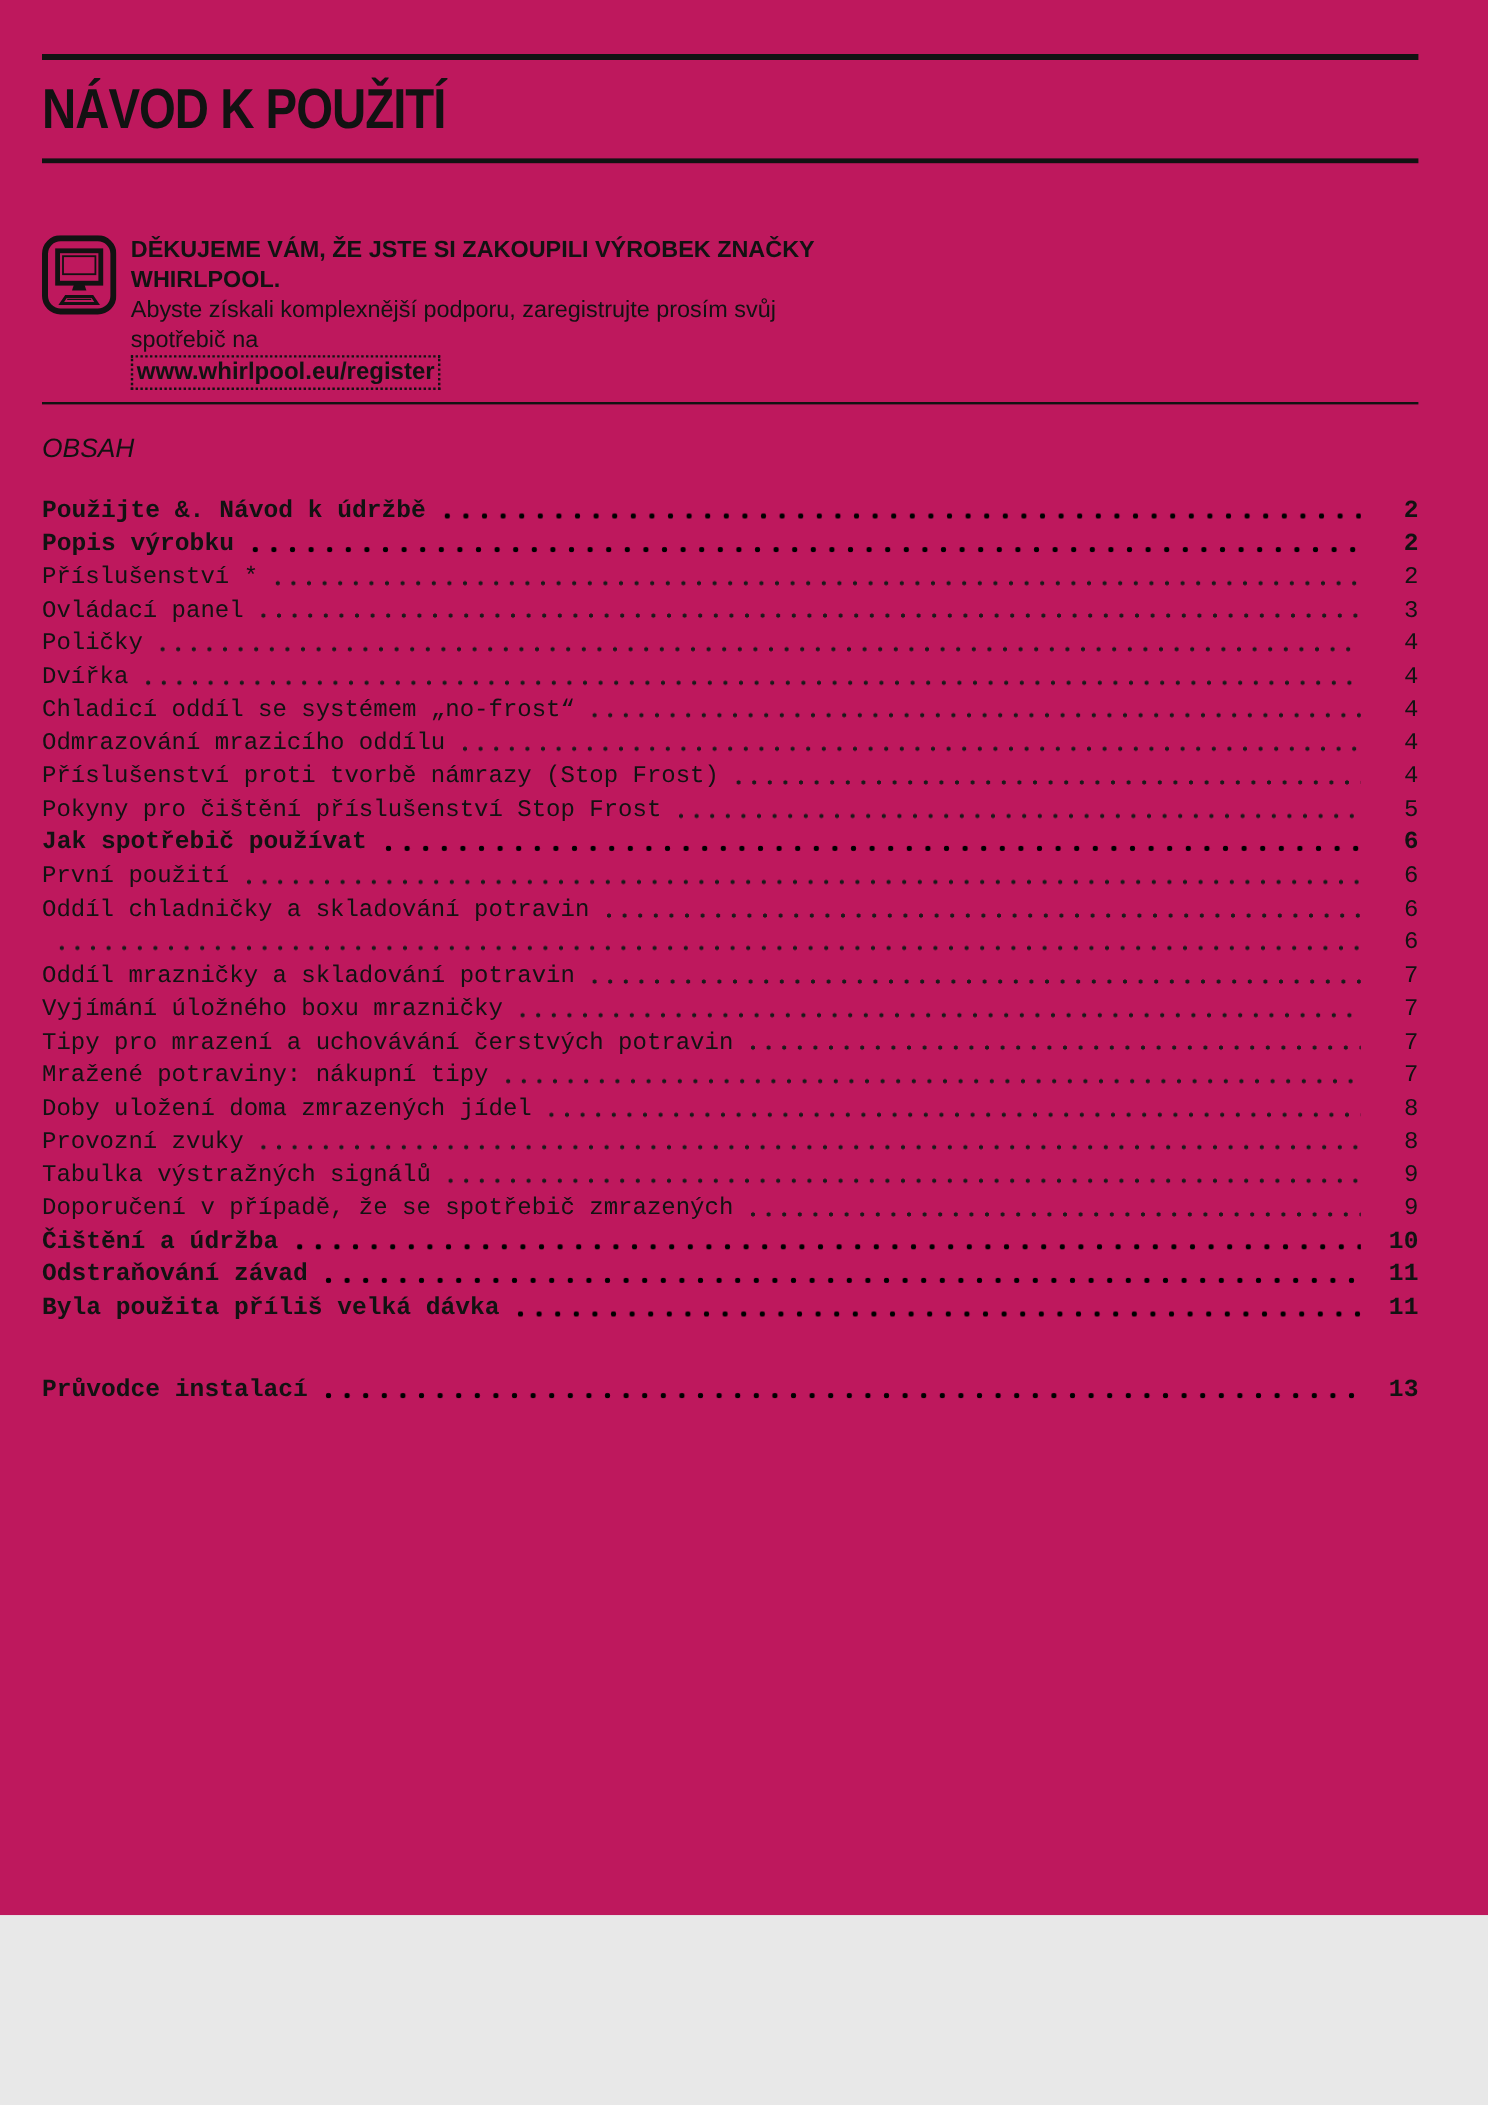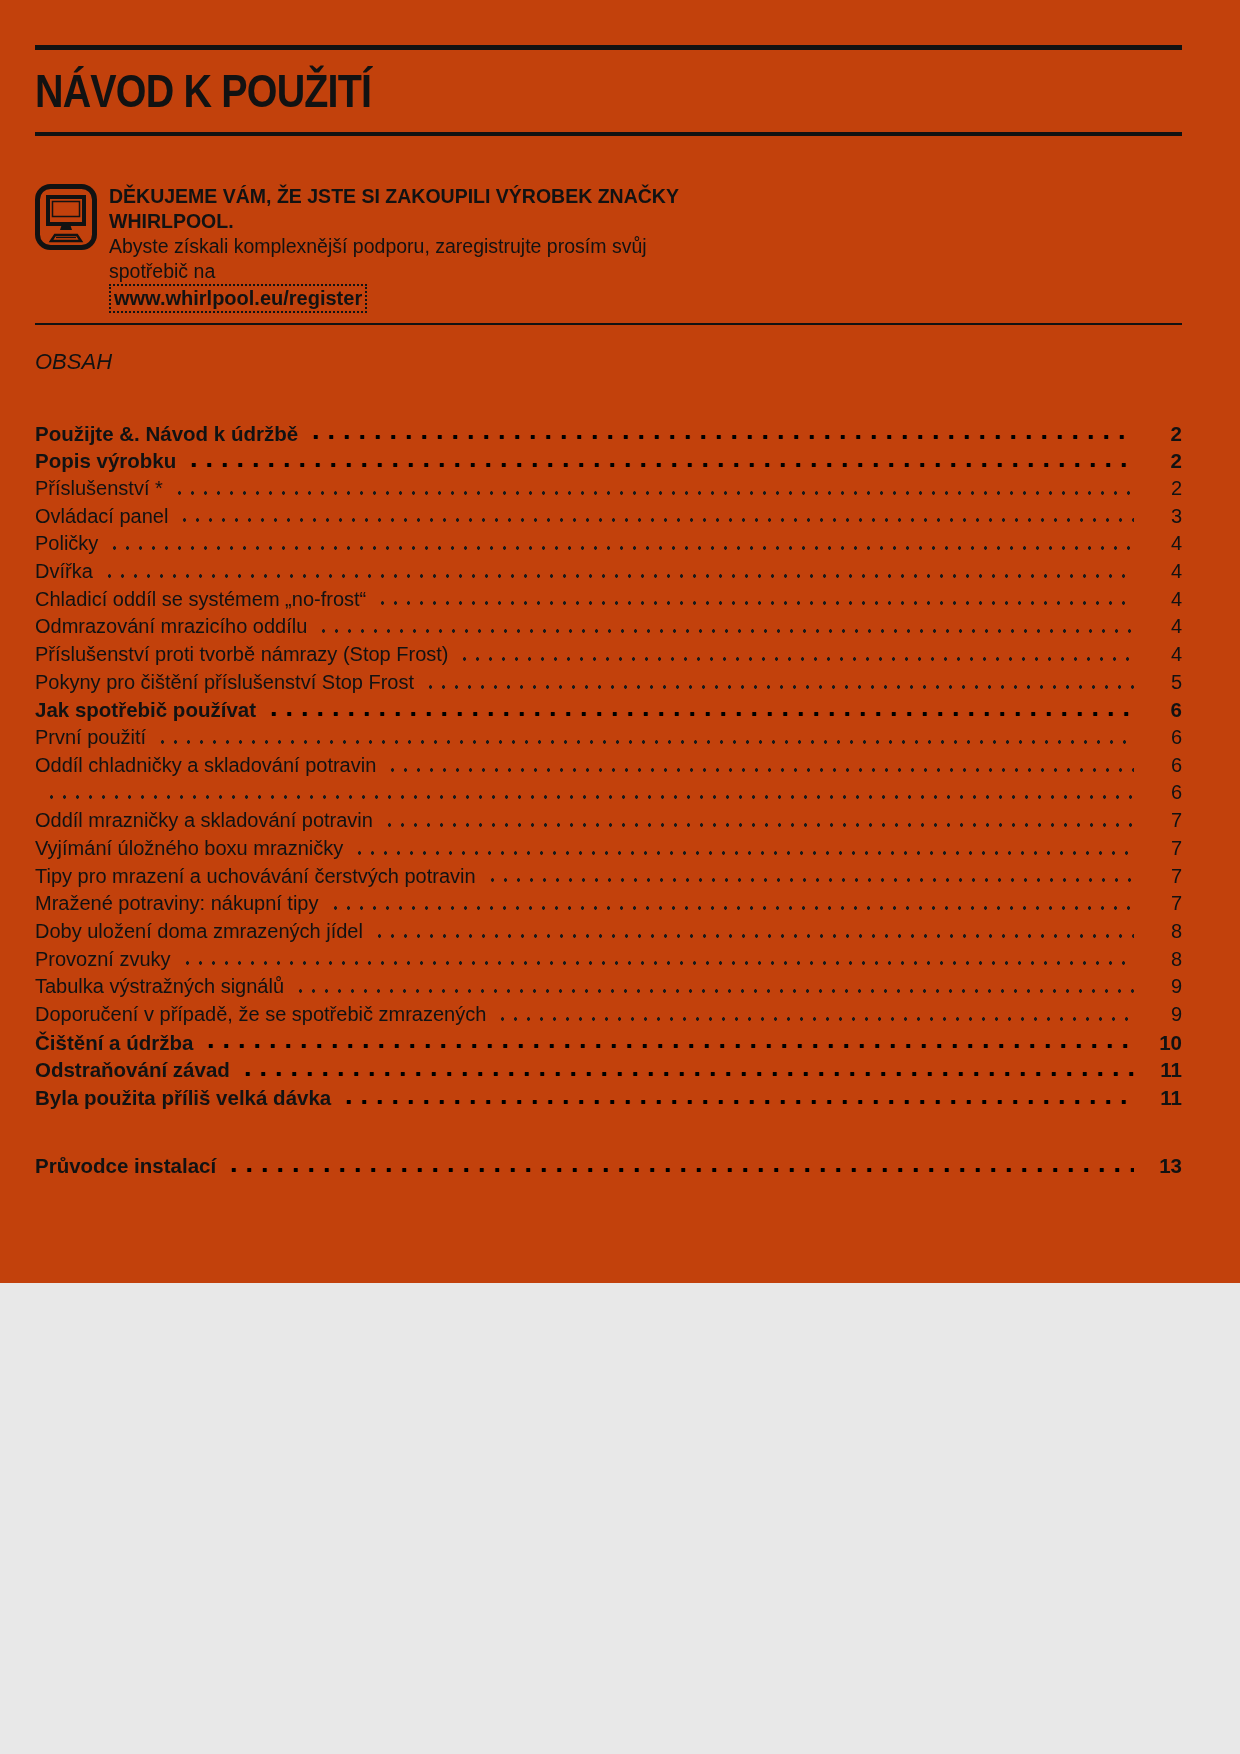--- a/index.html
+++ b/index.html
@@ -1,47 +1,47 @@
 <!DOCTYPE html>
 <html><head>
 <meta charset="utf-8">
 <style>
   html,body{margin:0;padding:0;background:#e8e8e8;}
   .page{
     position:relative;
-    width:1240px;height:1283px;
-    background:#c2410c;
+    width:1240px;height:1596px;
+    background:#be185d;
     font-family:"Liberation Sans","DejaVu Sans",sans-serif;
     color:#121212;
     overflow:hidden;
     margin:0 auto;
   }
   .content{padding:0 58px 0 35px;}
   .rule{background:#121212;border:none;}
   .rule.top{height:5px;margin-top:45px;}
   .rule.under-title{height:4px;}
   .rule.thin{height:2px;margin-top:10px;}
   .doc-title{
     font-size:47px;font-weight:bold;letter-spacing:-1px;
     line-height:60px;margin:11px 0 11px 0;
     transform:scaleX(.84);transform-origin:left center;
     white-space:nowrap;
   }
-  .intro{display:flex;gap:12px;margin-top:48px;}
+  .intro{display:flex;gap:12px;margin-top:60px;}
   .intro-icon{flex:0 0 auto;width:62px;}
   .intro-text{width:578px;font-size:19.5px;line-height:24.5px;}
   .intro-heading{font-weight:bold;margin:0 0 1px 0;}
   .intro-body{margin:0;}
   .register-link{
     display:inline-block;
     font-weight:bold;font-size:20px;color:#121212;text-decoration:none;
     border:2px dotted #121212;padding:0 3px;margin-top:1px;
   }
   .obsah{font-style:italic;font-size:22px;margin-top:24px;}
-  .toc{margin-top:45px;}
+  .toc{margin-top:26px;font-family:Liberation Mono, monospace;}
   .toc-row{
     display:flex;align-items:baseline;
     height:27.7px;font-size:20px;line-height:27.7px;
   }
   .toc-row.bold{font-weight:bold;font-size:20.5px;}
   .toc-row.gap-before{margin-top:40px;justify-content:space-between;}
   .toc-label{white-space:nowrap;}
   .toc-leader{
     flex:1;height:14px;margin:0 14px 0 8px;align-self:center;
     background-image:radial-gradient(circle,#1a1a1a 1.55px,transparent 1.9px);

